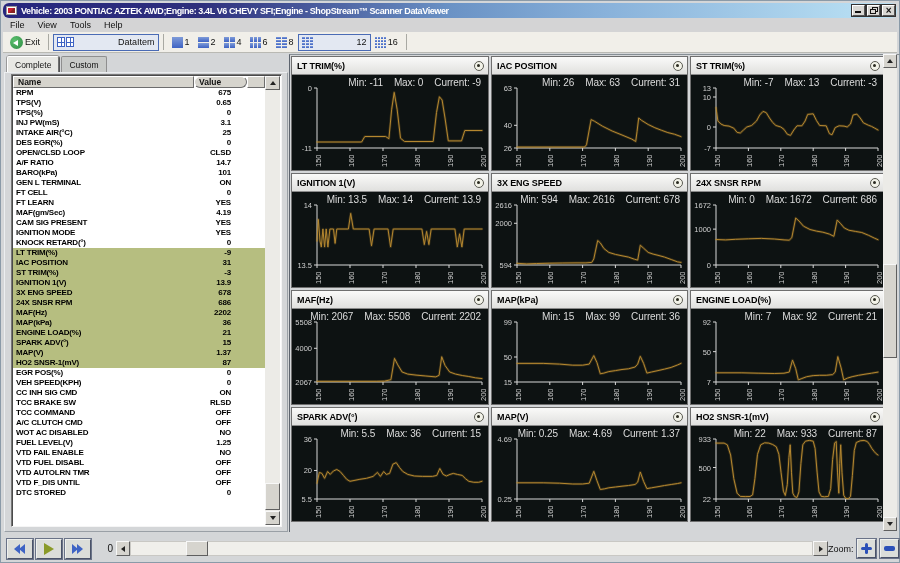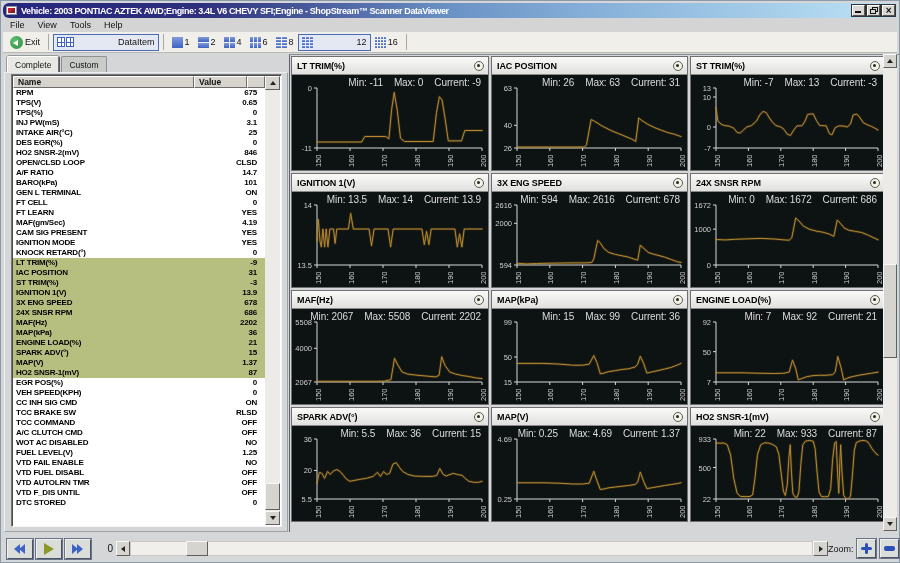--- a/index.html
+++ b/index.html
@@ -37,26 +37,26 @@
 
 .tabs { position:absolute; left:6px; top:55px; height:17px; display:flex; font-size:8.5px; }
 .tab { padding:3px 7px 16px 7px; border:1px solid #8f8f8f; border-bottom:none; background:#c9cbc9; margin-right:2px; border-radius:2px 2px 0 0; color:#111; }
 .tab.active { background:#e8e8e4; border-color:#fff #707070 #e8e8e4 #fff; box-shadow:0 -1px 0 #9a9a9a, -1px 0 0 #9a9a9a, 1px 0 0 #555; height:18px; }
 .panel { position:absolute; left:3px; top:71px; width:284px; height:460px; background:#d4d6d8; border:1px solid #eceef0; border-right-color:#9aa0a6; border-bottom-color:#9aa0a6; }
 
 .tframe { position:absolute; left:10px; top:73px; width:271px; height:453px; background:#fff; border:1px solid #777; border-right-color:#f5f5f5; border-bottom-color:#f5f5f5; box-shadow:inset 1px 1px 0 #4a4a4a; }
 .thead { position:absolute; left:1px; top:1px; right:16px; height:12px; display:flex; }
 .th { background:#d6d4cd; border:1px solid #fff; border-right-color:#6d6d6d; border-bottom-color:#6d6d6d; font-size:8.5px; font-weight:bold; padding:0 0 0 4px; line-height:10px; color:#111; }
 .th.name { width:181px; }
-.th.value { flex:1; }
+.th.value { flex:1;border-radius:6px; }
 .tbody { position:absolute; left:1px; top:13px; right:16px; bottom:1px; overflow:hidden; background:#fff; }
 .trow { height:10px; display:flex; font-size:8px; font-weight:bold; letter-spacing:-0.2px; line-height:10.5px; color:#000; }
 .trow.hl { background:#b6be80; }
 .tname { width:181px; padding-left:3px; white-space:nowrap; }
-.tval { flex:1; text-align:right; padding-right:8px; }
+.tval { flex:1; text-align:right; padding-right:34px; }
 
 .vsb { position:absolute; top:1px; bottom:1px; right:1px; width:15px; background:#ecebe7; }
 .sb-btn { position:absolute; width:15px; height:14px; background:#d6d4ce; border:1px solid #f8f8f8; border-right-color:#5f5f5f; border-bottom-color:#5f5f5f; }
 .sb-thumb { position:absolute; left:0; width:15px; background:#d6d4ce; border:1px solid #f8f8f8; border-right-color:#5f5f5f; border-bottom-color:#5f5f5f; }
 .arr { position:absolute; left:50%; top:50%; transform:translate(-50%,-50%); width:0; height:0; }
 .arr.up { border-left:3px solid transparent; border-right:3px solid transparent; border-bottom:4px solid #222; }
 .arr.down { border-left:3px solid transparent; border-right:3px solid transparent; border-top:4px solid #222; }
 .arr.left { border-top:3px solid transparent; border-bottom:3px solid transparent; border-right:4px solid #222; }
 .arr.right { border-top:3px solid transparent; border-bottom:3px solid transparent; border-left:4px solid #222; }
 
@@ -251,24 +251,20 @@
         </div>
         <div class="trow">
           <span class="tname">INTAKE AIR(°C)</span>
           <span class="tval">25</span>
         </div>
         <div class="trow">
           <span class="tname">DES EGR(%)</span>
           <span class="tval">0</span>
         </div>
         <div class="trow">
-          <span class="tname">HO2 SNSR-2(mV)</span>
-          <span class="tval">846</span>
-        </div>
-        <div class="trow">
           <span class="tname">OPEN/CLSD LOOP</span>
           <span class="tval">CLSD</span>
         </div>
         <div class="trow">
           <span class="tname">A/F RATIO</span>
           <span class="tval">14.7</span>
         </div>
         <div class="trow">
           <span class="tname">BARO(kPa)</span>
           <span class="tval">101</span>

